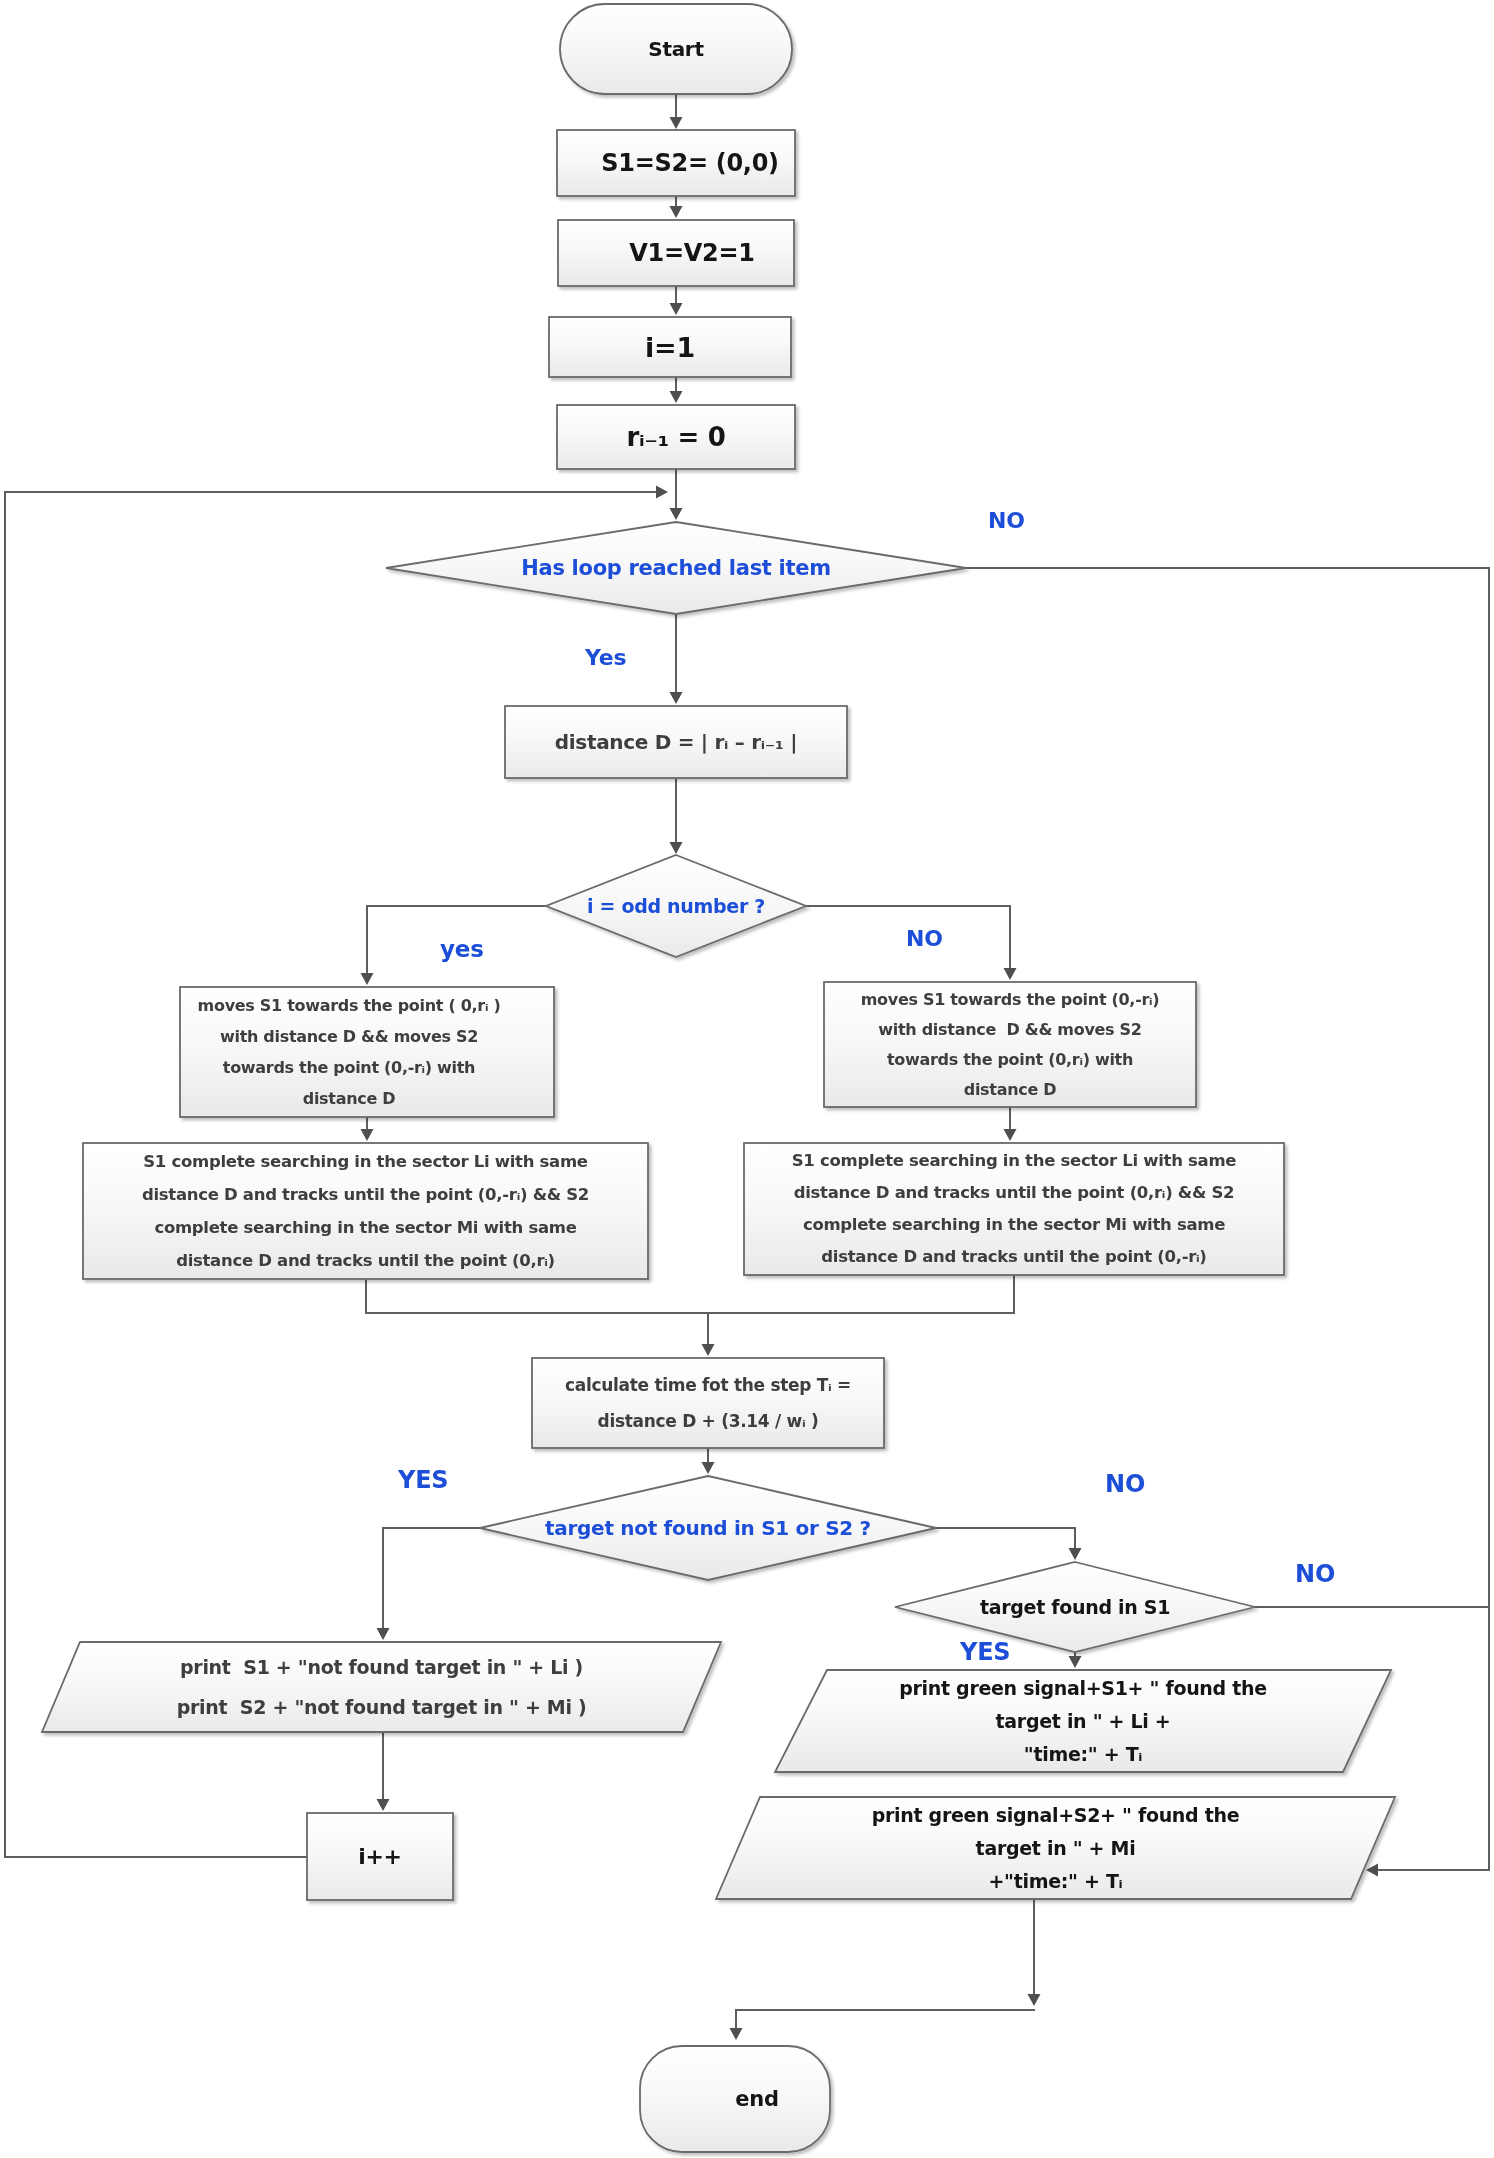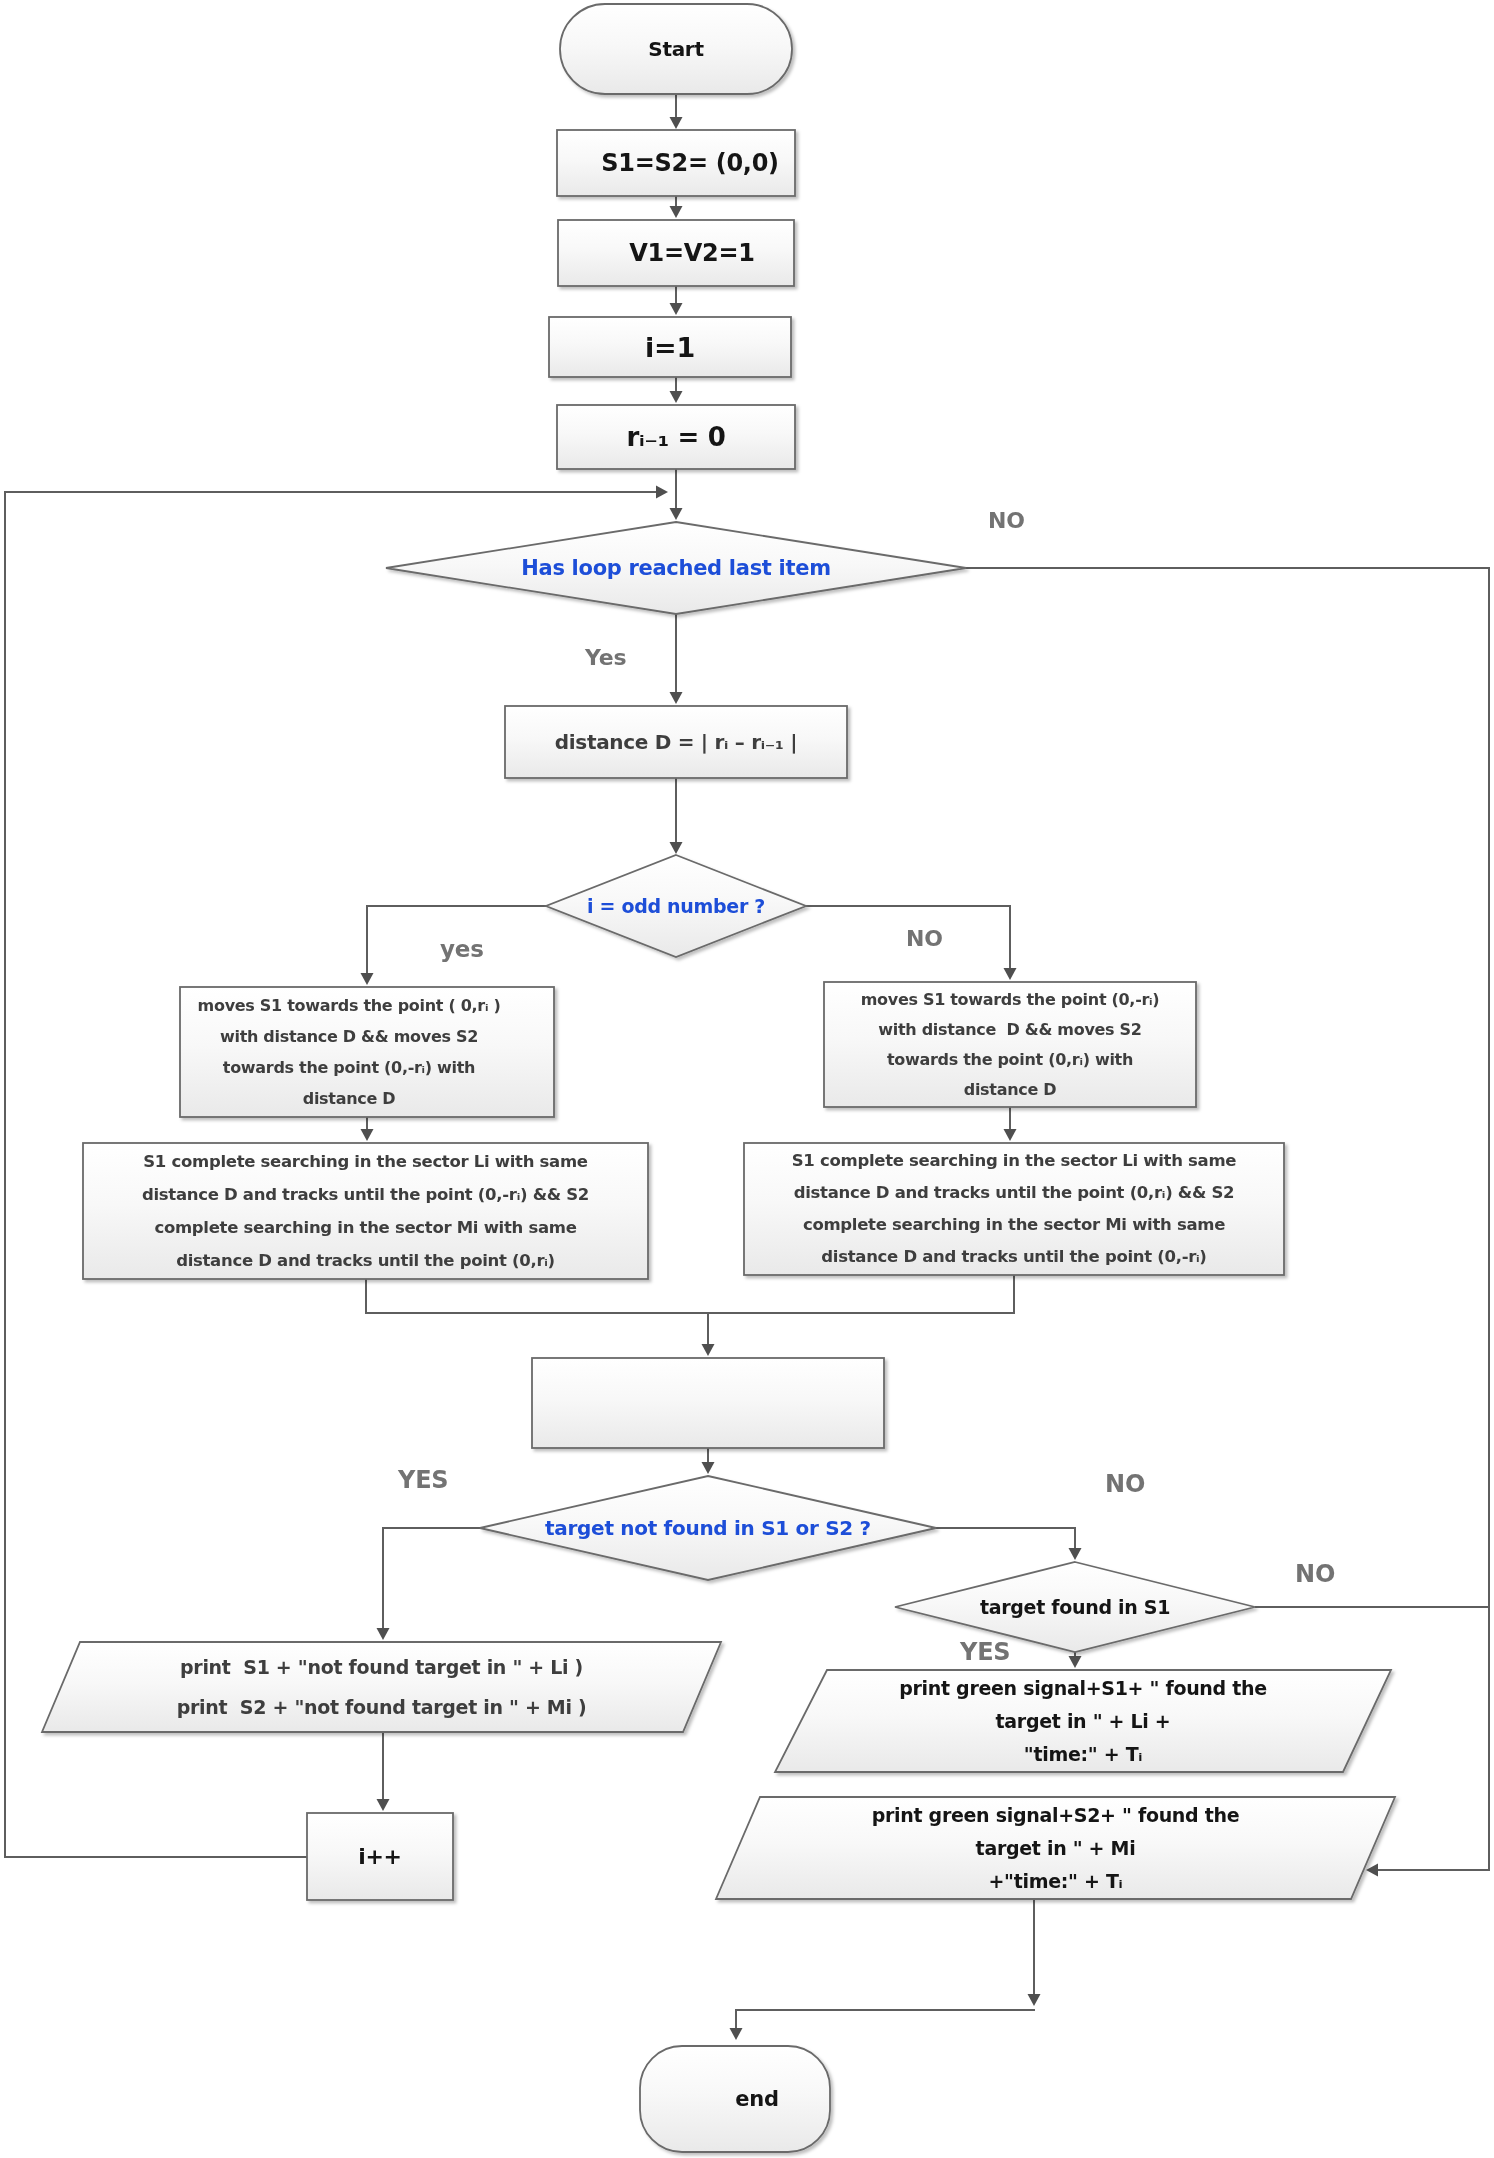--- a/index.html
+++ b/index.html
@@ -19,21 +19,21 @@
     white-space:pre-wrap;
     color:#3e3e3e;
     letter-spacing:-0.3px;
     pointer-events:none;
   }
   .black{color:#151515;}
   .red{color:#1d4ed8;}
   .edge-label{
     position:absolute;
     font-weight:bold;
-    color:#737373;
+    color:#1d4ed8;
     letter-spacing:-0.2px;
     pointer-events:none;
     white-space:nowrap;
   }
 </style>
 </head>
 <body>
 
 <div class="canvas">
 
@@ -152,20 +152,22 @@
   <div class="node" style="left:83px;top:1143px;width:565px;height:136px;font-size:16.5px;line-height:33px;">S1 complete searching in the sector Li with same
 distance D and tracks until the point (0,-rᵢ) &amp;&amp; S2
 complete searching in the sector Mi with same
 distance D and tracks until the point (0,rᵢ)</div>
 
   <div class="node" style="left:744px;top:1143px;width:540px;height:132px;font-size:16.5px;line-height:32px;">S1 complete searching in the sector Li with same
 distance D and tracks until the point (0,rᵢ) &amp;&amp; S2
 complete searching in the sector Mi with same
 distance D and tracks until the point (0,-rᵢ)</div>
 
+  <div class="node" style="left:532px;top:1358px;width:352px;height:90px;font-size:17px;line-height:36px;">calculate time fot the step Tᵢ =
+distance D + (3.14 / wᵢ )</div>
 
   <div class="node red" style="left:480px;top:1476px;width:456px;height:104px;font-size:20px;">target not found in S1 or S2 ?</div>
 
   <div class="node black" style="left:895px;top:1562px;width:360px;height:90px;font-size:19px;">target found in S1</div>
 
   <div class="node black" style="left:775px;top:1670px;width:616px;height:102px;font-size:19px;line-height:33px;">print green signal+S1+ " found the
 target in " + Li +
 "time:" + Tᵢ</div>
 
   <div class="node black" style="left:716px;top:1797px;width:679px;height:102px;font-size:19px;line-height:33px;">print green signal+S2+ " found the

